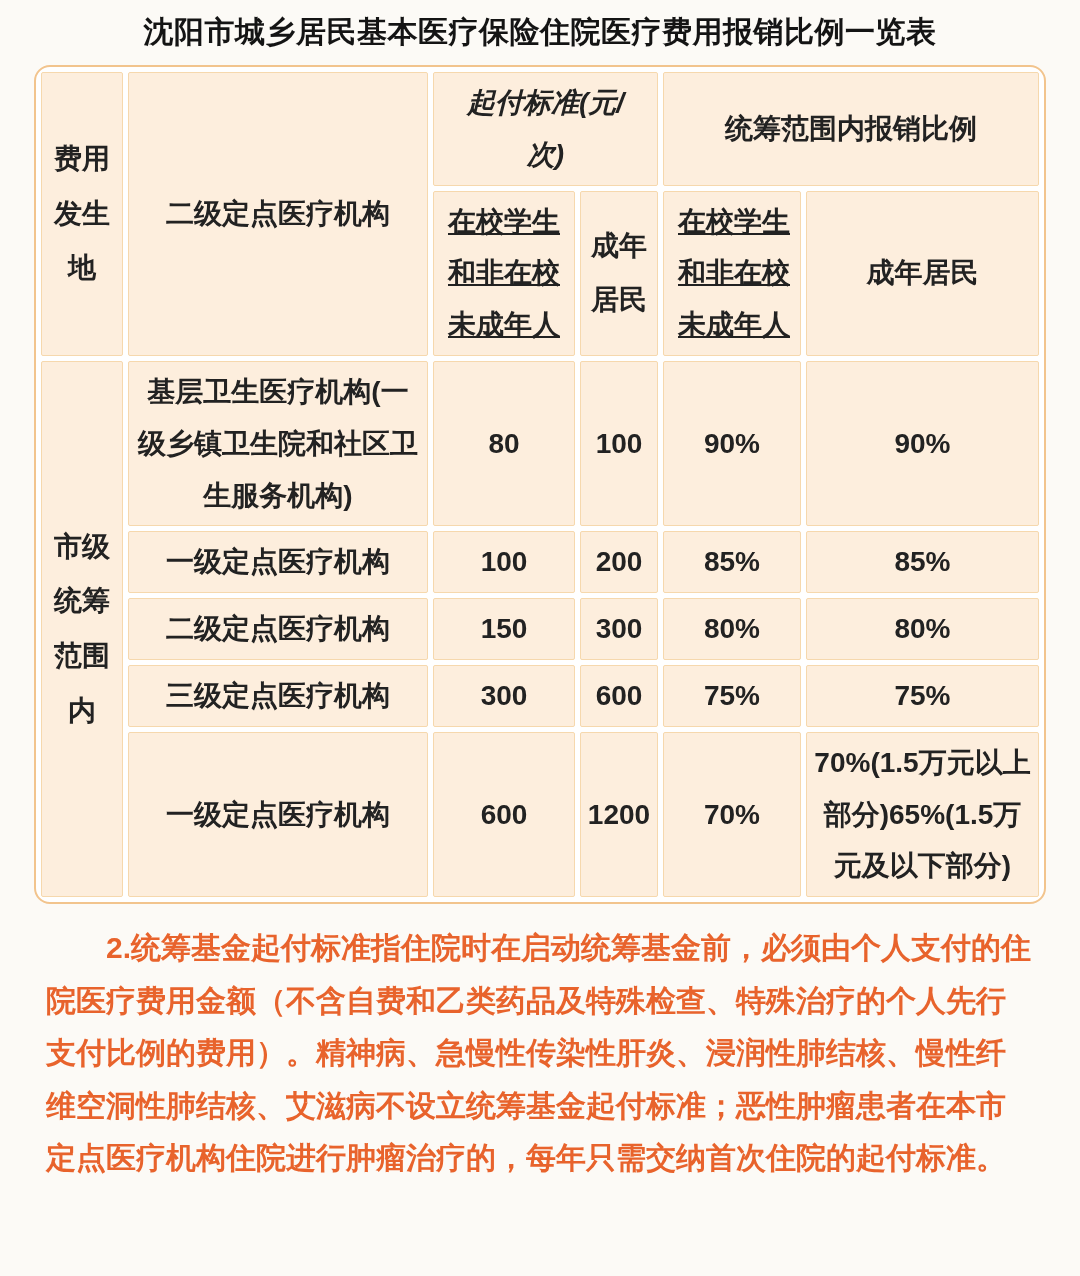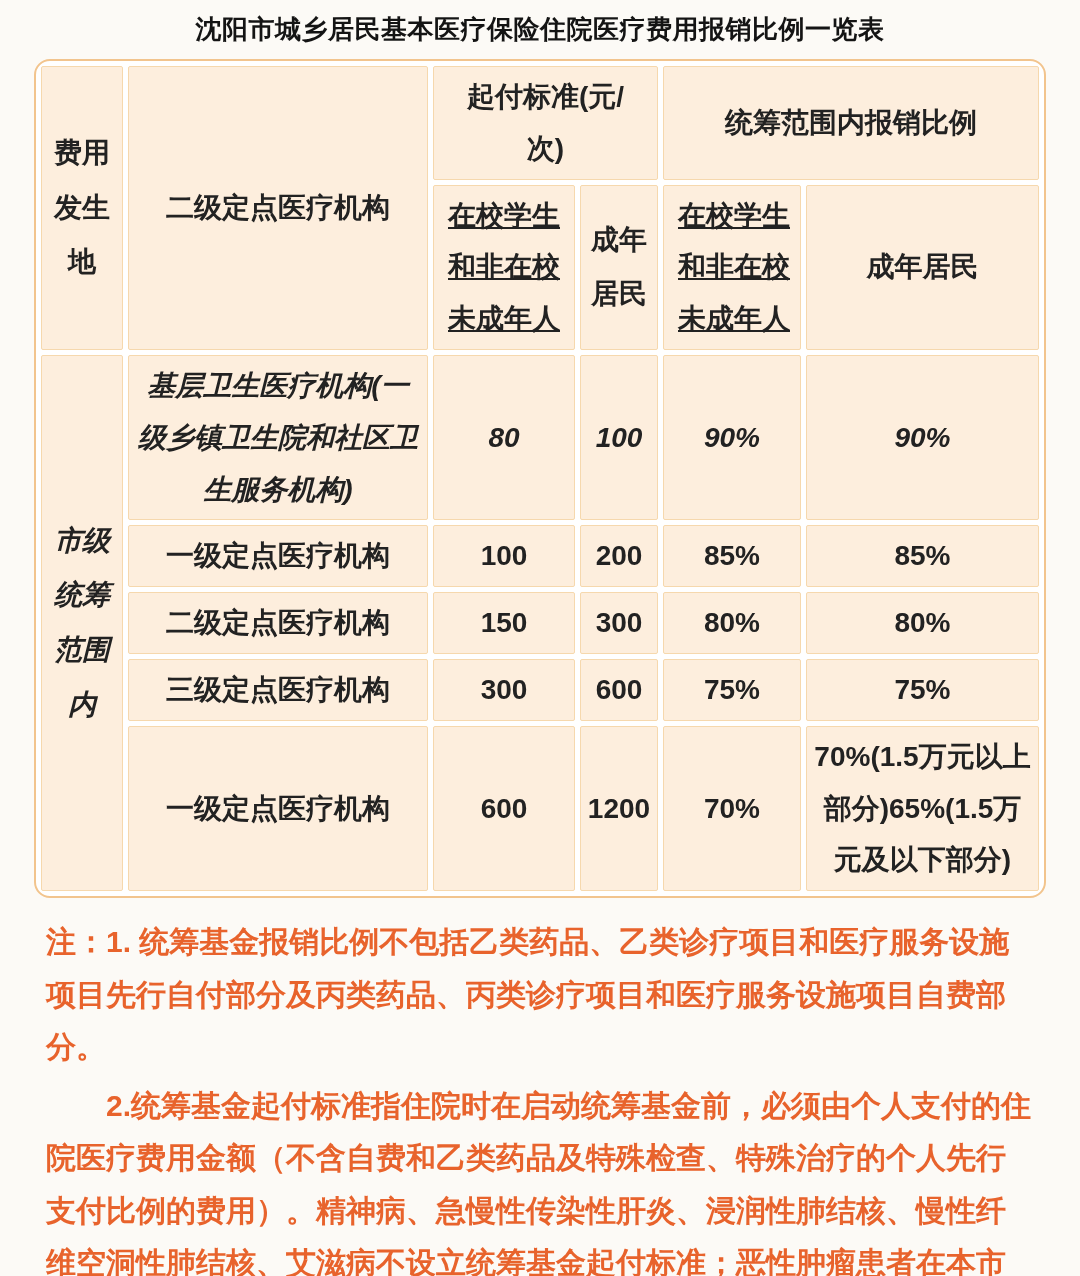--- a/index.html
+++ b/index.html
@@ -9,21 +9,21 @@
     height: 1276px;
     background: #fcfaf6;
     font-family: "Liberation Sans", "DejaVu Sans", sans-serif;
     color: #1f1f1f;
     overflow: hidden;
   }
   .page { width: 1080px; padding: 8px 34px 0 34px; }
 
   .title {
     text-align: center;
-    font-size: 26px;
+    font-size: 30px;
     font-weight: 700;
     color: #141414;
     margin: 4px 0 12px 0;
     letter-spacing: 0.5px;
   }
 
   .table-wrap {
     border: 2px solid #f2c48d;
     border-radius: 16px;
     background: #ffffff;
@@ -50,32 +50,32 @@
   
   col.c-loc   { width: 82px;  }
   col.c-inst  { width: 300px; }
   col.c-ded-s { width: 142px; }
   col.c-ded-a { width: 78px;  }
   col.c-rat-s { width: 138px; }
   col.c-rat-a { width: auto;  }
 
   tr.hdr-top td    { height: 95px;  }
   tr.hdr-sub td    { height: 150px; }
-  tr.row-base td   { height: 160px; font-style: italic; }
+  tr.row-base td   { height: 160px; }
   tr.row-thin td   { height: 47px; margin-left: 30px;  }
   tr.row-last td   { height: 150px; }
 
   .vstack {
     display: inline-block;
     width: 62px;            
     line-height: 1.95;
     word-break: break-all;
   }
   .w-narrow  { display: inline-block; width: 128px; text-decoration: underline; }  
-  .w-ded-grp { display: inline-block; width: 172px; }  
+  .w-ded-grp { display: inline-block; width: 172px; font-style: italic; }  
   .num { letter-spacing: 0px; }
 
   .notes {
     margin-top: 18px;
     padding: 0 12px 0 12px;
     font-size: 30px;
     font-weight: 700;
     color: #e8632c;
     line-height: 1.75;
   }
@@ -165,17 +165,16 @@
         <td class="num">600</td>
         <td class="num">1200</td>
         <td class="num">70%</td>
         <td class="num">70%(1.5万元以上部分)65%(1.5万元及以下部分)</td>
       </tr>
     </tbody>
       </table>
   </div>
 
   <div class="notes">
-    <p>注：1. 统筹基金报销比例不包括乙类药品、乙类诊疗项目和医疗服务设施项目先行自付部分及丙类药品、丙类诊疗项目和医疗服务设施项目自费部分。</p>
     <p class="indent">2.统筹基金起付标准指住院时在启动统筹基金前，必须由个人支付的住院医疗费用金额（不含自费和乙类药品及特殊检查、特殊治疗的个人先行支付比例的费用）。精神病、急慢性传染性肝炎、浸润性肺结核、慢性纤维空洞性肺结核、艾滋病不设立统筹基金起付标准；恶性肿瘤患者在本市定点医疗机构住院进行肿瘤治疗的，每年只需交纳首次住院的起付标准。</p>
   </div>
 
 </div>
 
 </body></html>

